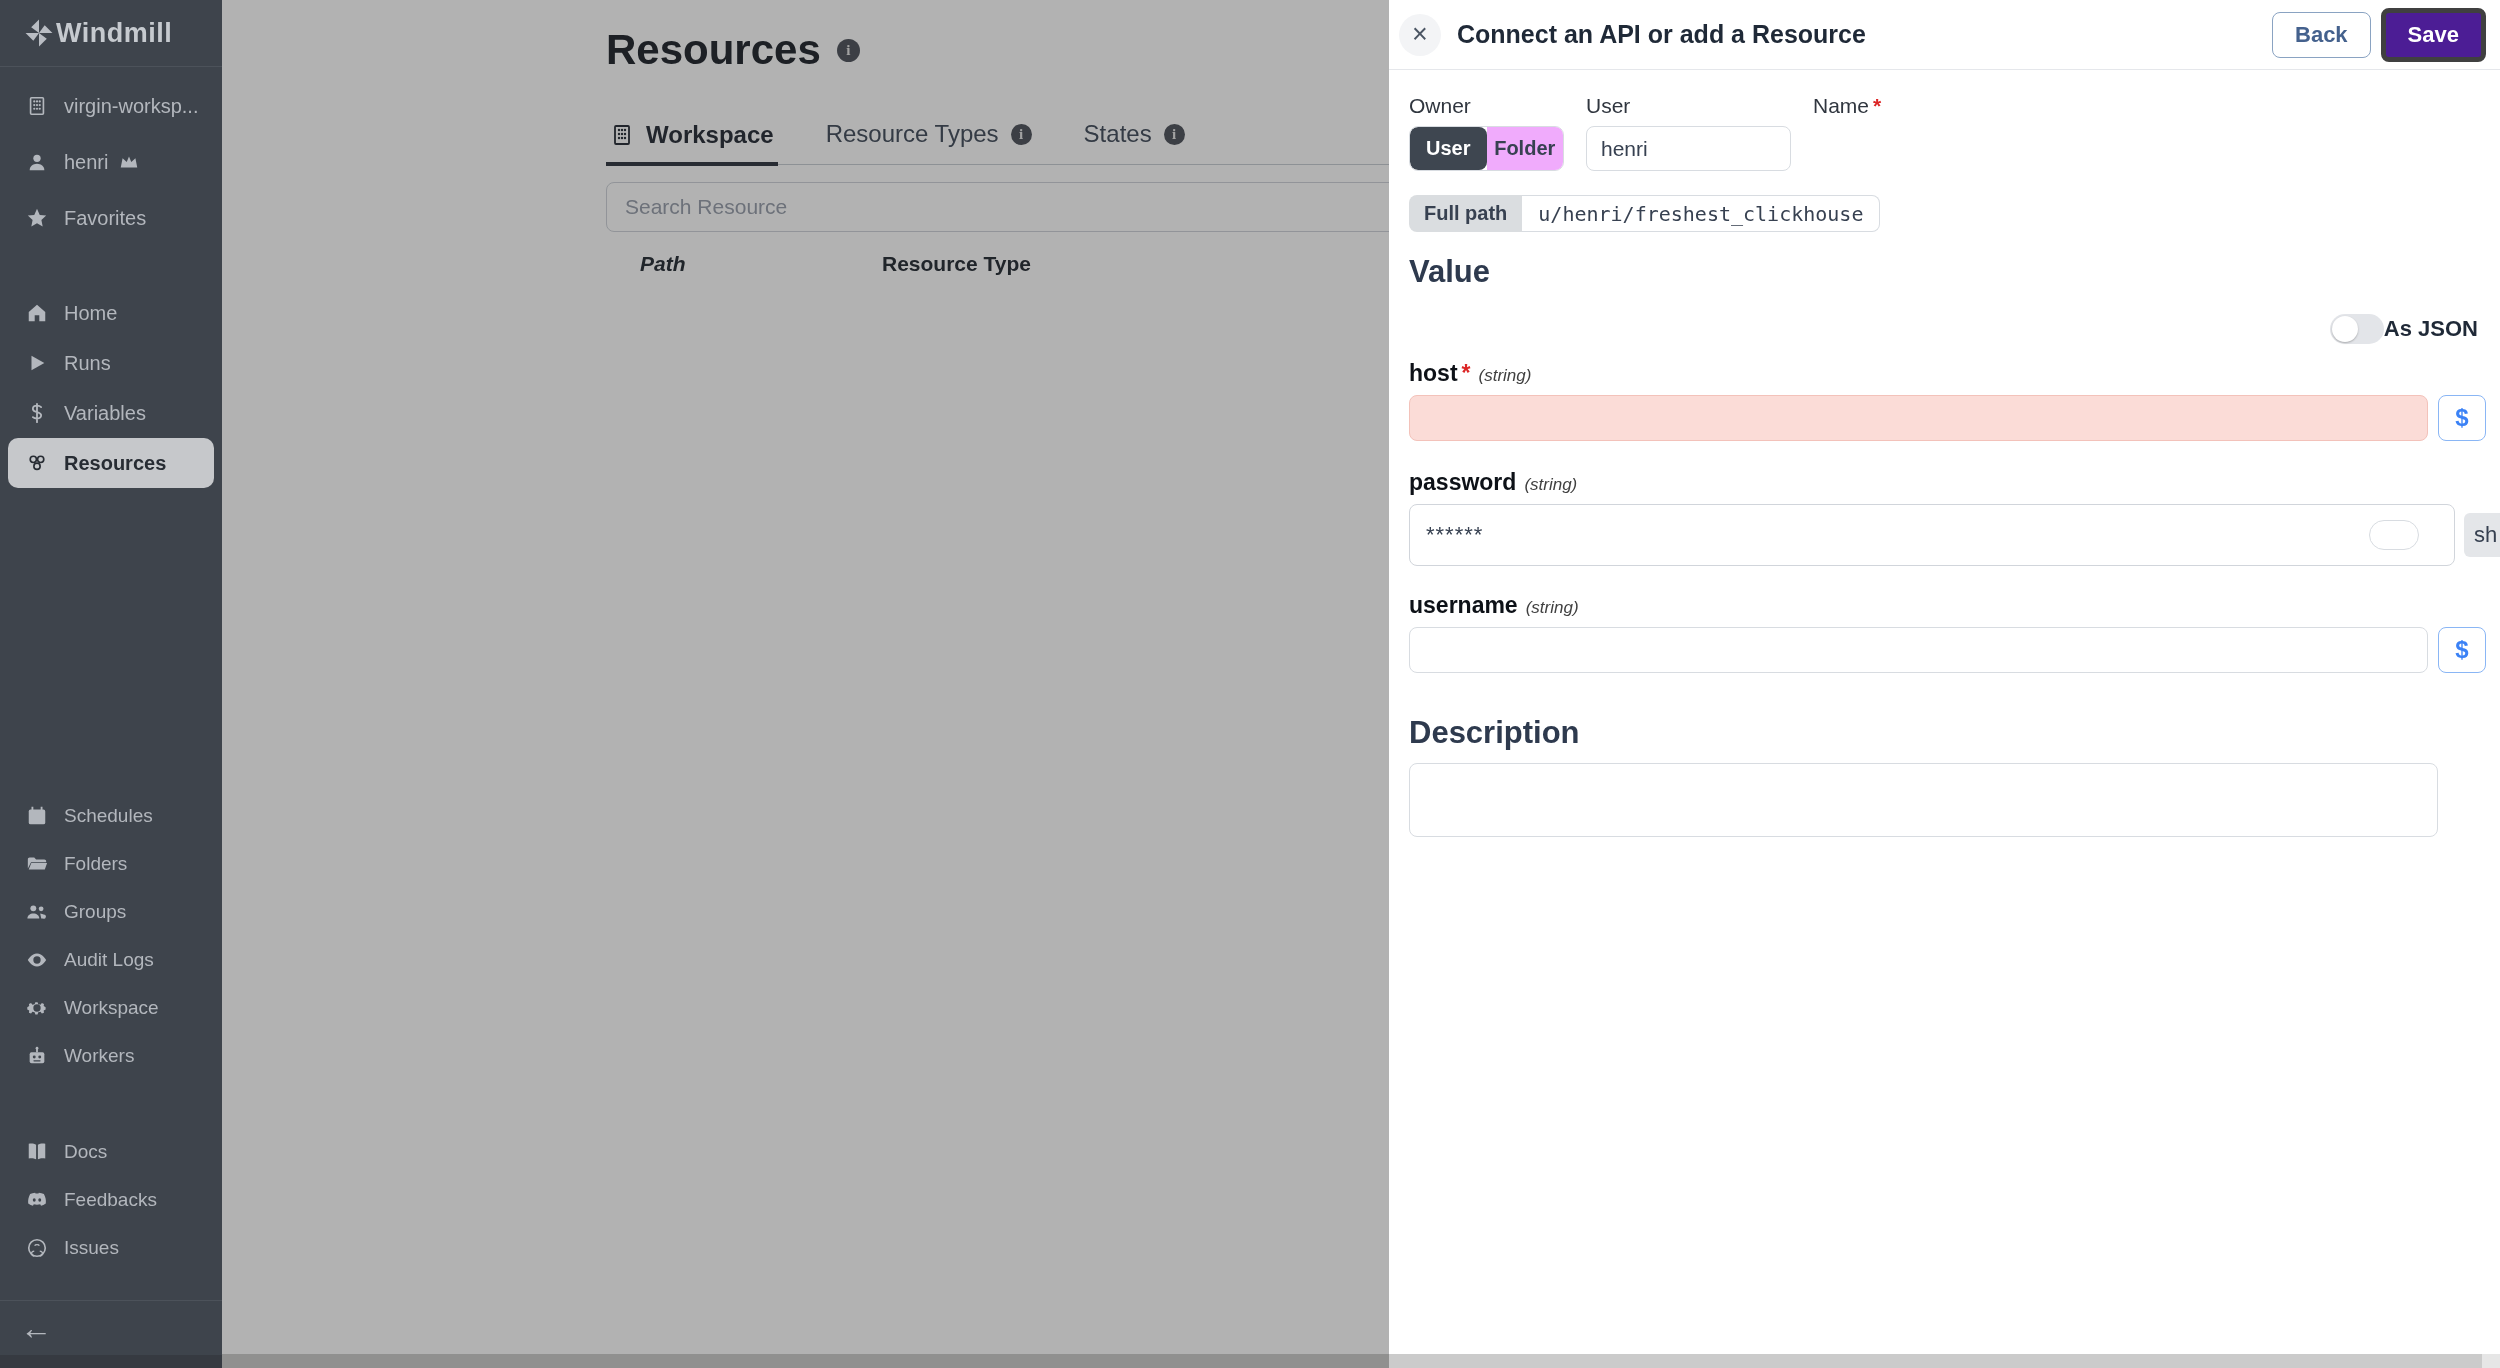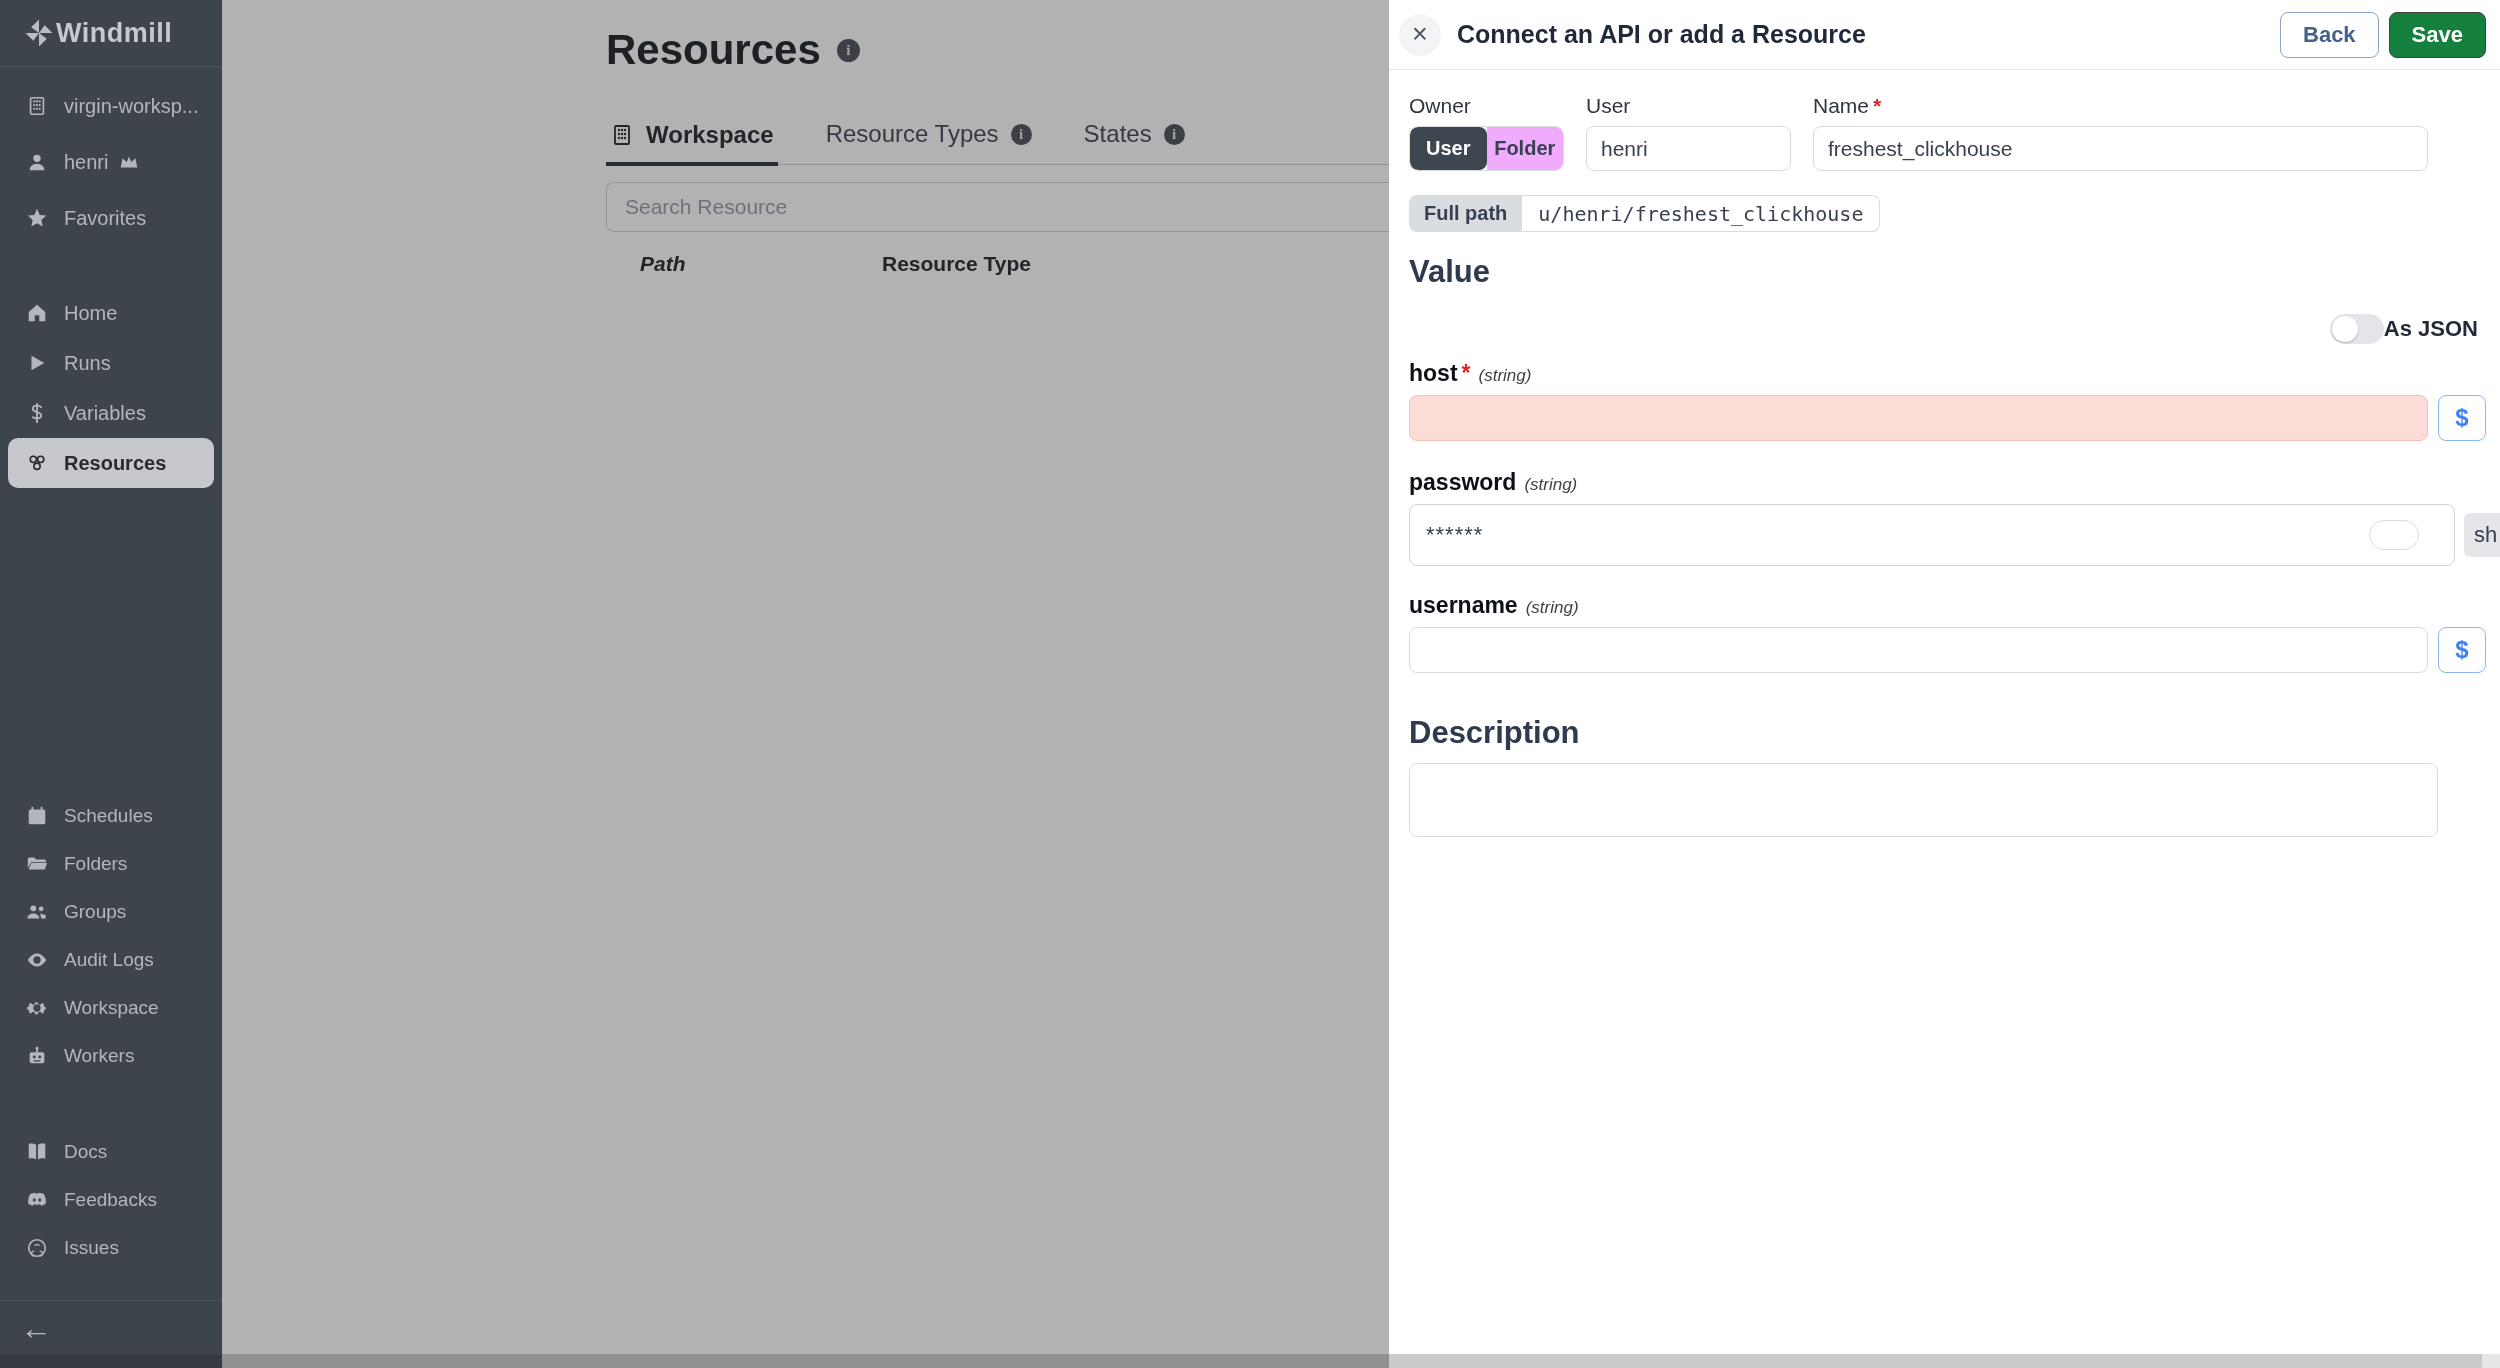--- a/index.html
+++ b/index.html
@@ -44,21 +44,21 @@
   .main-hscroll { position:absolute; left:0; right:0; bottom:0; height:14px; background:#cfcfcd; }
   .overlay { position:absolute; left:222px; top:0; width:1167px; height:1368px; background:rgba(0,0,0,0.30); z-index:5; }
 
   
   .drawer { position:absolute; left:1389px; top:0; width:1111px; height:1368px; background:#fff; z-index:10; }
   .drawer-header { display:flex; align-items:center; height:70px; padding:0 14px 0 10px; border-bottom:1px solid #e5e7eb; }
   .close-btn { width:42px; height:42px; border-radius:50%; background:#f3f4f6; border:none; color:#4b5563; font-size:27px; display:flex; align-items:center; justify-content:center; cursor:pointer; flex:none; }
   .drawer-title { flex:1; margin-left:16px; font-size:25px; font-weight:bold; color:#1f2937; }
   .btn { border-radius:8px; font-size:22px; font-weight:bold; padding:9px 22px; cursor:pointer; }
   .btn-back { background:#fff; border:1px solid #8aa3c2; color:#44618d; margin-right:10px; }
-  .btn-save { background:#15803d; border:1px solid #404040; color:#fff; }
+  .btn-save { background:#4c1d95; border:5px solid #404040; color:#fff; }
   .drawer-body { padding:24px 14px 0 20px; position:relative; }
 
   .row1 { display:flex; gap:22px; margin-right:58px; }
   .flabel { font-size:21px; color:#30363f; margin-bottom:8px; }
   .req { color:#dc2626; font-weight:bold; margin-left:4px; }
   .seg-group { display:flex; border:1px solid #d8dce1; border-radius:9px; overflow:hidden; width:155px; height:45px; }
   .seg { flex:1; display:flex; align-items:center; justify-content:center; font-size:20px; cursor:pointer; }
   .seg.on { background:#3e4650; color:#fff; font-weight:bold; border-radius:8px; }
   .seg.off { background:#f0abfc; color:#374151; font-weight:bold; }
   .txt-input { height:45px; border:1px solid #d8dce1; border-radius:8px; padding:0 14px; font-size:21px; color:#374151; font-family:"Liberation Sans", sans-serif; background:#fff; }
@@ -300,21 +300,20 @@
         </div>
       </div>
       <div class="col-user">
         <div class="flabel">User</div>
         <input class="txt-input" type="text" value="henri" style="">
       </div>
       <div class="col-name">
         <div class="flabel">
           <span>Name</span><span class="req">*</span>
         </div>
-        <input class="txt-input" type="text" value="freshest_clickhouse" style="">
       </div>
     </div>
 
     <div class="fullpath">
       <div class="fullpath-label">Full path</div>
       <div class="fullpath-value">u/henri/freshest_clickhouse</div>
     </div>
 
     <h2 class="section-heading">Value</h2>
 

